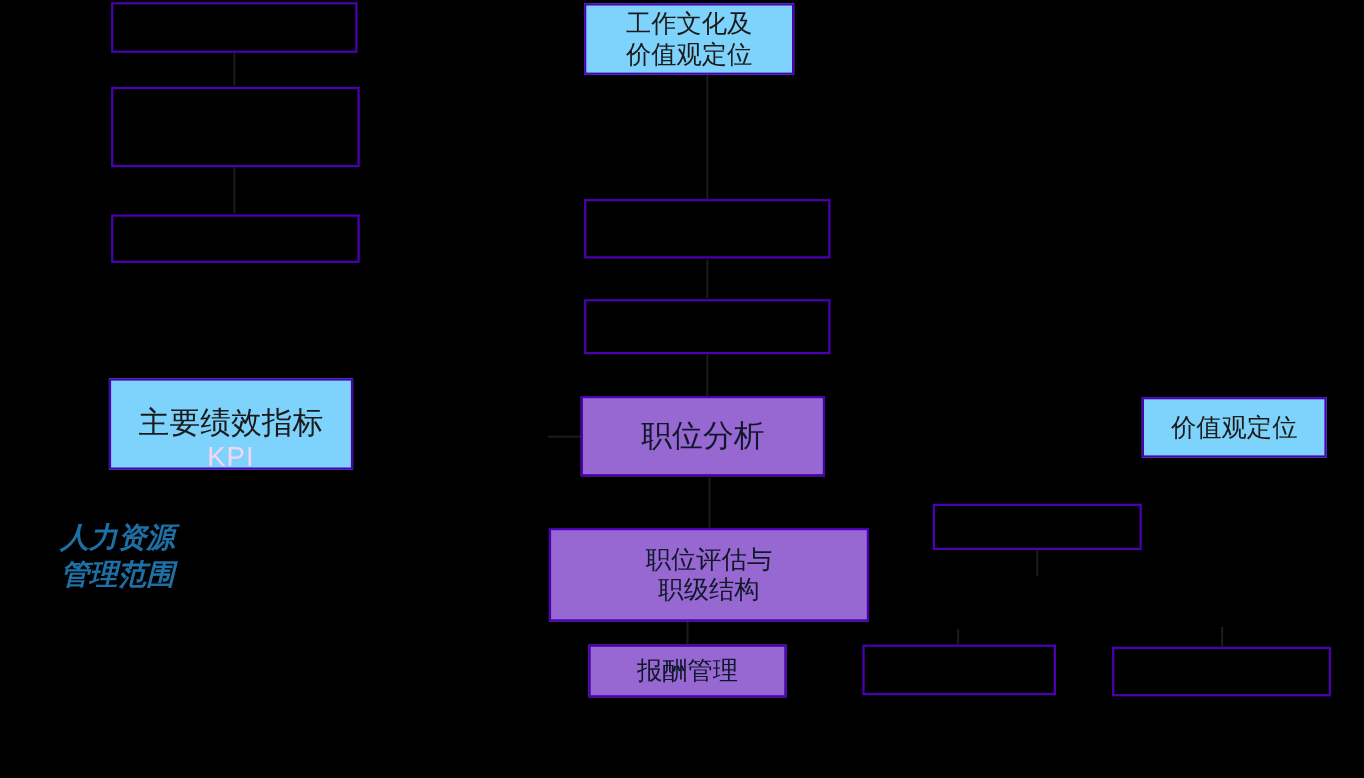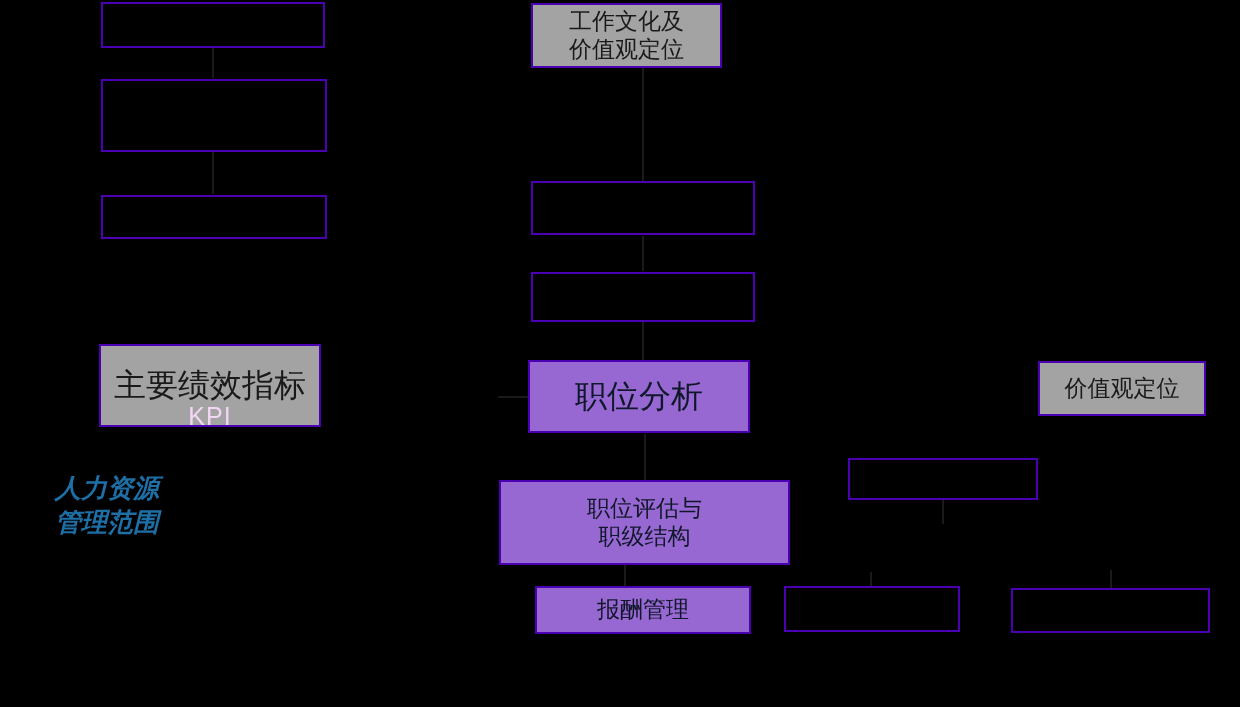--- a/index.html
+++ b/index.html
@@ -26,38 +26,38 @@
     align-items: center;
     justify-content: center;
     text-align: center;
     line-height: 1.18;
     white-space: pre-line;
   }
   .node.empty {
     background: #000000;
   }
   .node.pink {
-    background: #a3a3a3;
+    background: #7dd3fc;
     color: #1a1a1a;
   }
   .node.purple {
     background: #9768D1;
     color: #0f172a;
     justify-content: center;
   }
   .node .label {
     display: block;
     width: 100%;
     padding: 0 4px;
   }
 
   
   .t22 { font-size: 22px; }
   .t23 { font-size: 23px; }
-  .t24 { font-size: 32px; }
+  .t24 { font-size: 28px; }
 
   
   .overflow-label {
     position: absolute;
     text-align: center;
     color: #f3d6f3;
     font-family: "Liberation Sans", "DejaVu Sans", sans-serif;
     font-size: 25px;
     letter-spacing: 1px;
     pointer-events: none;
@@ -135,21 +135,21 @@
 
   <div class="node purple" style="left:528px; top:360px; width:222px; height:73px;">
     <span class="label t24">职位分析</span>
   </div>
 
   <div class="node purple" style="left:499px; top:480px; width:291px; height:85px;">
     <span class="label t23">职位评估与
 职级结构</span>
   </div>
 
-  <div class="node purple" style="left:535px; top:586px; width:216px; height:48px;">
+  <div class="node purple" style="left:535px; top:586px; width:180px; height:48px;">
     <span class="label t23">报酬管理</span>
   </div>
 
 
   <div class="node pink" style="left:1038px; top:361px; width:168px; height:55px;">
     <span class="label t23">价值观定位</span>
   </div>
 
   <div class="node empty" style="left:848px; top:458px; width:190px; height:42px;">
     <span class="label t22"></span>

